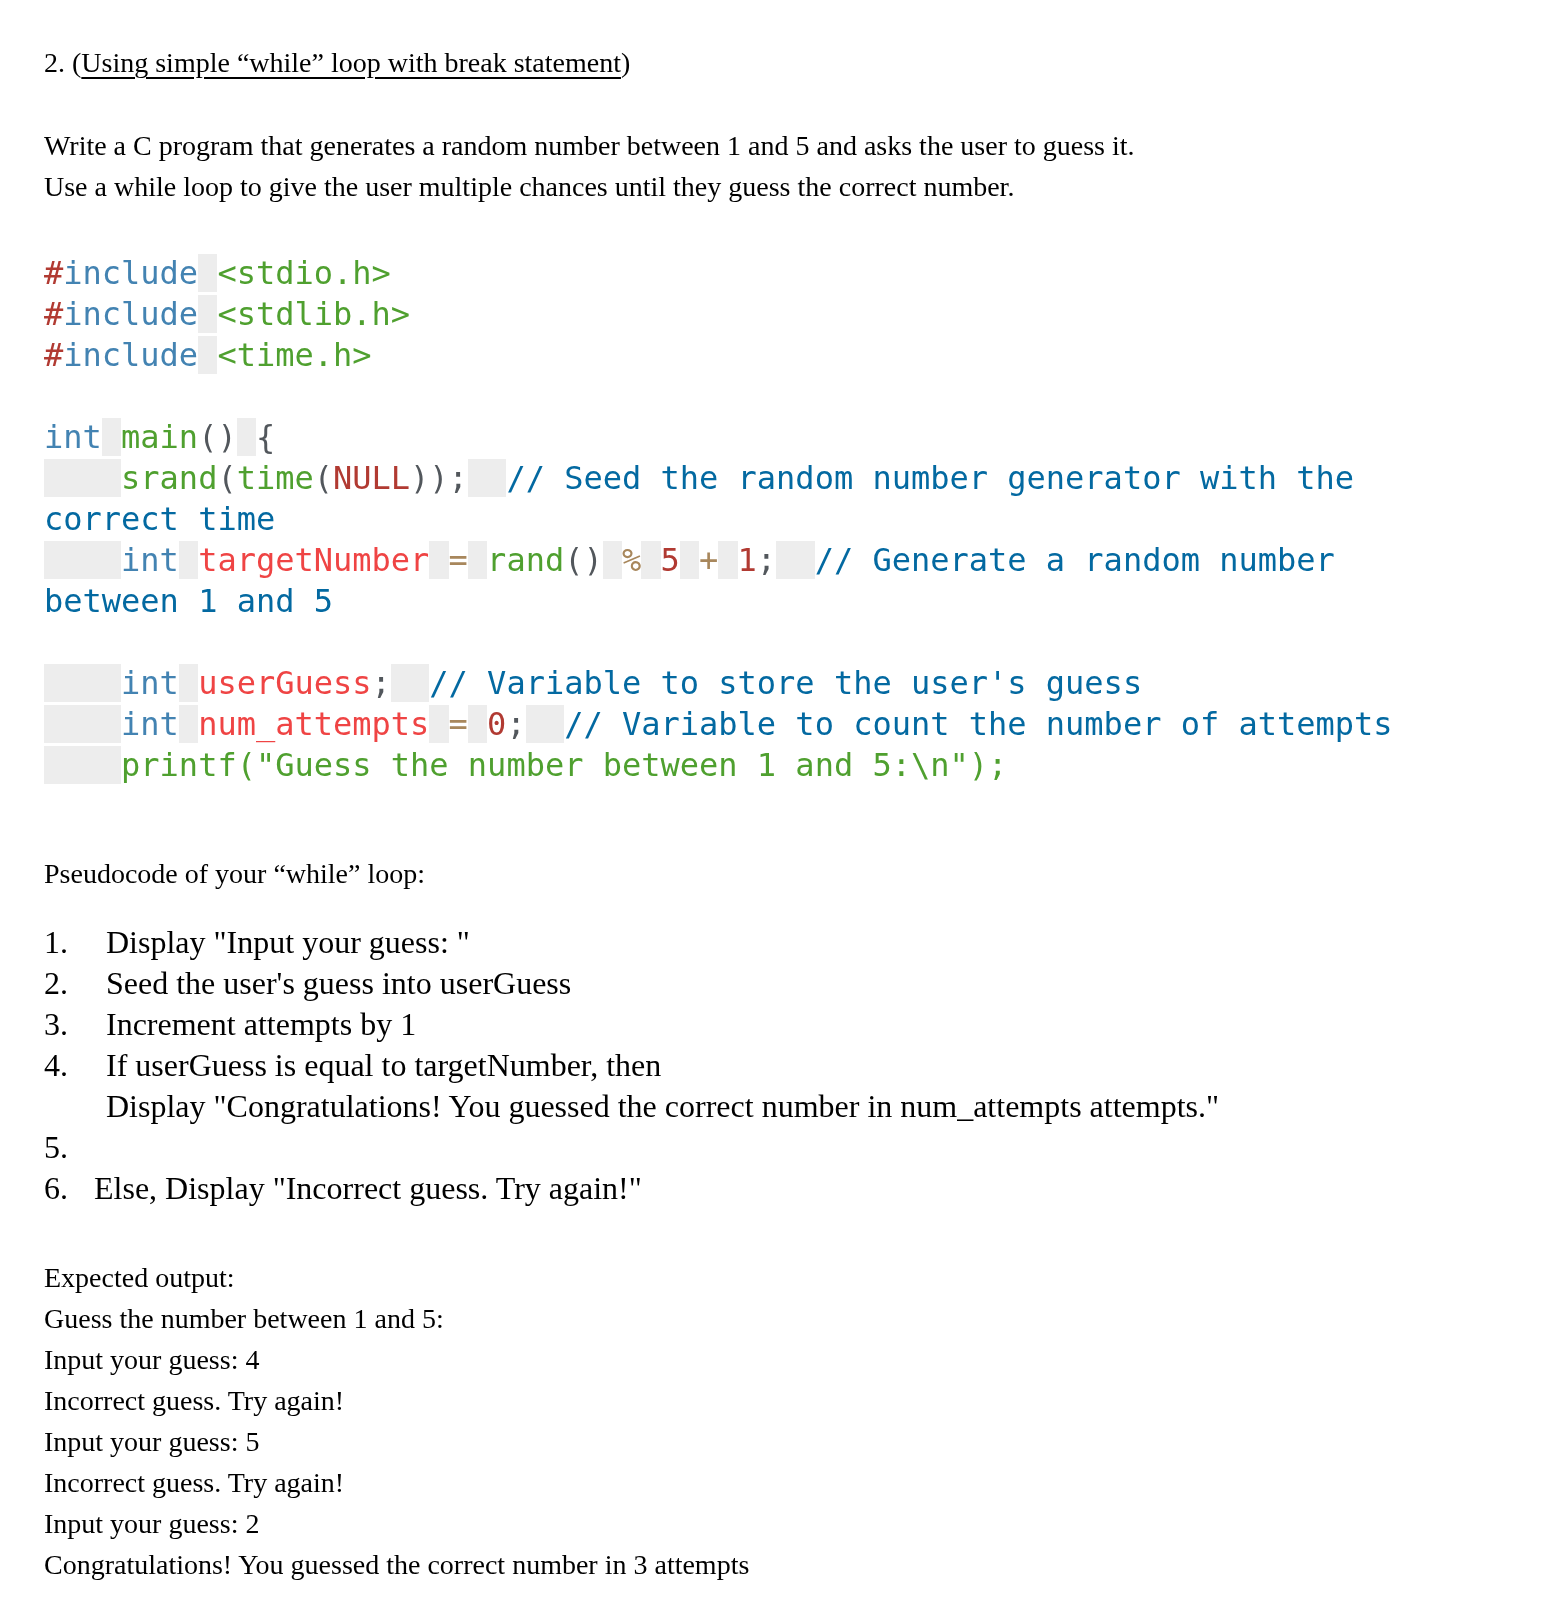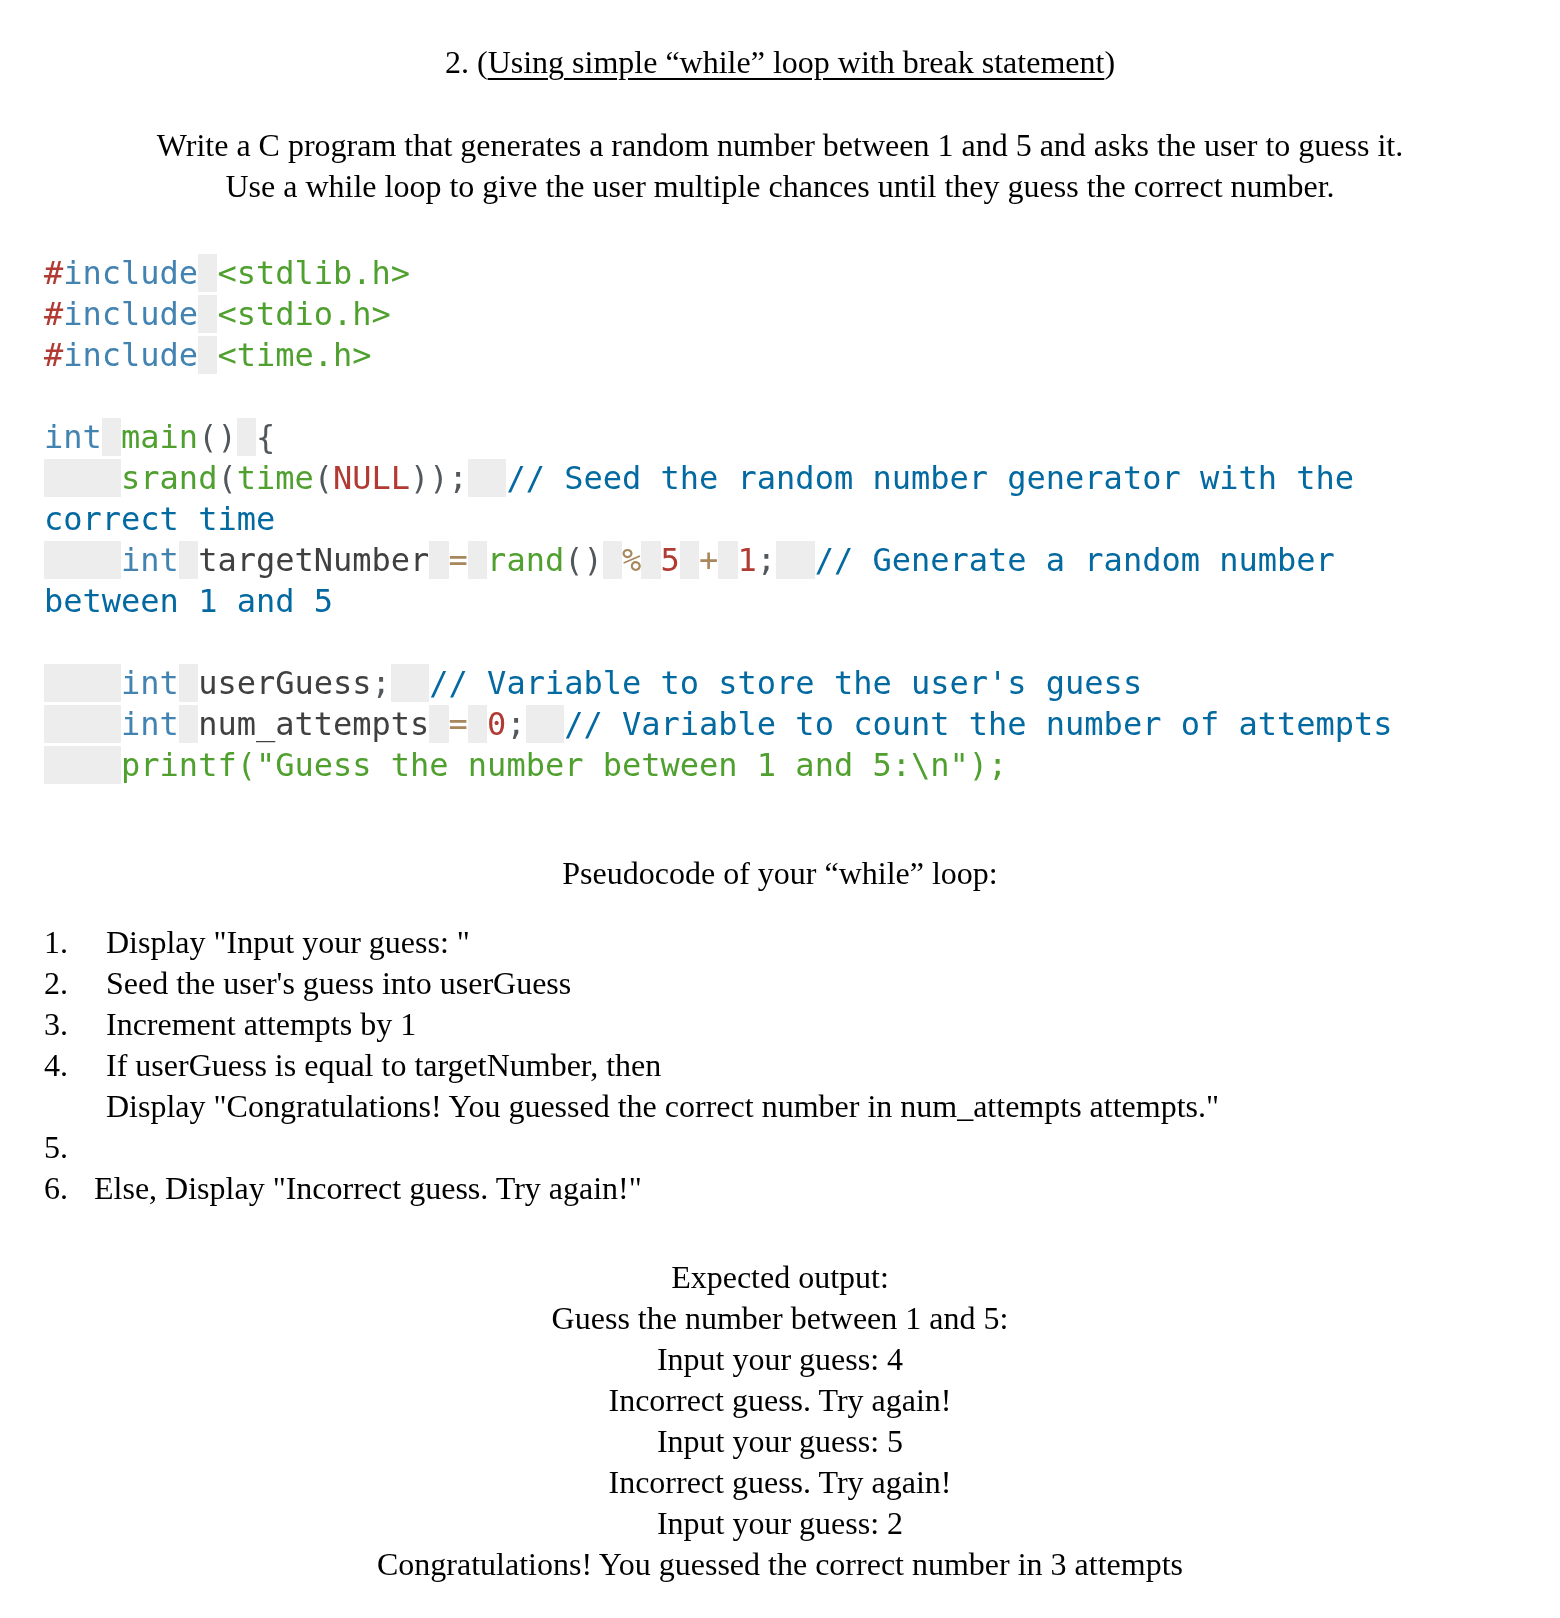--- a/index.html
+++ b/index.html
@@ -14,24 +14,23 @@
     color: #000000;
     box-sizing: border-box;
   }
   .doc {
     padding: 42px 44px 0 44px;
     box-sizing: border-box;
     width: 1560px;
   }
   
   .serif-line {
-    font-size: 32px;
+    font-size: 28px;
     line-height: 41px;
     white-space: pre-wrap;
-    text-align: center;
   }
   .title {
     margin-bottom: 42px;
   }
   .title .u {
     text-decoration: underline;
     text-decoration-thickness: 2px;
     text-underline-offset: 5px;
   }
   .intro {
@@ -45,21 +44,21 @@
     margin-bottom: 67px;
   }
   .code-line {
     white-space: pre;
   }
   .tk-r { color: #b13a32; }                    
   .tk-b { color: #4383b2; }                    
   .tk-g { color: #4fa02f; }                    
   .tk-t { color: #a8875c; }                    
   .tk-p { color: #52575c; }                    
-  .tk-i { color: #404040; }                    
+  .tk-i { color: #ef4444; }                    
   .tk-c { color: #0369a1; }                    
   .tk-w { background: #ededed; }               
   
   .pseudo-heading {
     margin-bottom: 28px;
   }
   .pseudo-list {
     margin-bottom: 48px;
   }
   .list-row {
@@ -83,22 +82,22 @@
 <div class="doc">
 
   <div class="serif-line title"><span>2. (</span><span class="u">Using simple “while” loop with break statement</span><span>)</span></div>
 
   <div class="intro">
     <div class="serif-line">Write a C program that generates a random number between 1 and 5 and asks the user to guess it.</div>
     <div class="serif-line">Use a while loop to give the user multiple chances until they guess the correct number.</div>
   </div>
 
   <div class="code-block">
+    <div class="code-line"><span class="tk-r">#</span><span class="tk-b">include</span><span class="tk-w"> </span><span class="tk-g">&lt;stdio.h&gt;</span></div>
     <div class="code-line"><span class="tk-r">#</span><span class="tk-b">include</span><span class="tk-w"> </span><span class="tk-g">&lt;stdlib.h&gt;</span></div>
-    <div class="code-line"><span class="tk-r">#</span><span class="tk-b">include</span><span class="tk-w"> </span><span class="tk-g">&lt;stdio.h&gt;</span></div>
     <div class="code-line"><span class="tk-r">#</span><span class="tk-b">include</span><span class="tk-w"> </span><span class="tk-g">&lt;time.h&gt;</span></div>
     <div class="code-line">&nbsp;</div>
     <div class="code-line"><span class="tk-b">int</span><span class="tk-w"> </span><span class="tk-g">main</span><span class="tk-p">()</span><span class="tk-w"> </span><span class="tk-p">{</span></div>
     <div class="code-line"><span class="tk-w">    </span><span class="tk-g">srand</span><span class="tk-p">(</span><span class="tk-g">time</span><span class="tk-p">(</span><span class="tk-r">NULL</span><span class="tk-p">));</span><span class="tk-w">  </span><span class="tk-c">// Seed the random number generator with the</span></div>
     <div class="code-line"><span class="tk-c">correct time</span></div>
     <div class="code-line"><span class="tk-w">    </span><span class="tk-b">int</span><span class="tk-w"> </span><span class="tk-i">targetNumber</span><span class="tk-w"> </span><span class="tk-t">=</span><span class="tk-w"> </span><span class="tk-g">rand</span><span class="tk-p">()</span><span class="tk-w"> </span><span class="tk-t">%</span><span class="tk-w"> </span><span class="tk-r">5</span><span class="tk-w"> </span><span class="tk-t">+</span><span class="tk-w"> </span><span class="tk-r">1</span><span class="tk-p">;</span><span class="tk-w">  </span><span class="tk-c">// Generate a random number</span></div>
     <div class="code-line"><span class="tk-c">between 1 and 5</span></div>
     <div class="code-line">&nbsp;</div>
     <div class="code-line"><span class="tk-w">    </span><span class="tk-b">int</span><span class="tk-w"> </span><span class="tk-i">userGuess</span><span class="tk-p">;</span><span class="tk-w">  </span><span class="tk-c">// Variable to store the user's guess</span></div>
     <div class="code-line"><span class="tk-w">    </span><span class="tk-b">int</span><span class="tk-w"> </span><span class="tk-i">num_attempts</span><span class="tk-w"> </span><span class="tk-t">=</span><span class="tk-w"> </span><span class="tk-r">0</span><span class="tk-p">;</span><span class="tk-w">  </span><span class="tk-c">// Variable to count the number of attempts</span></div>

